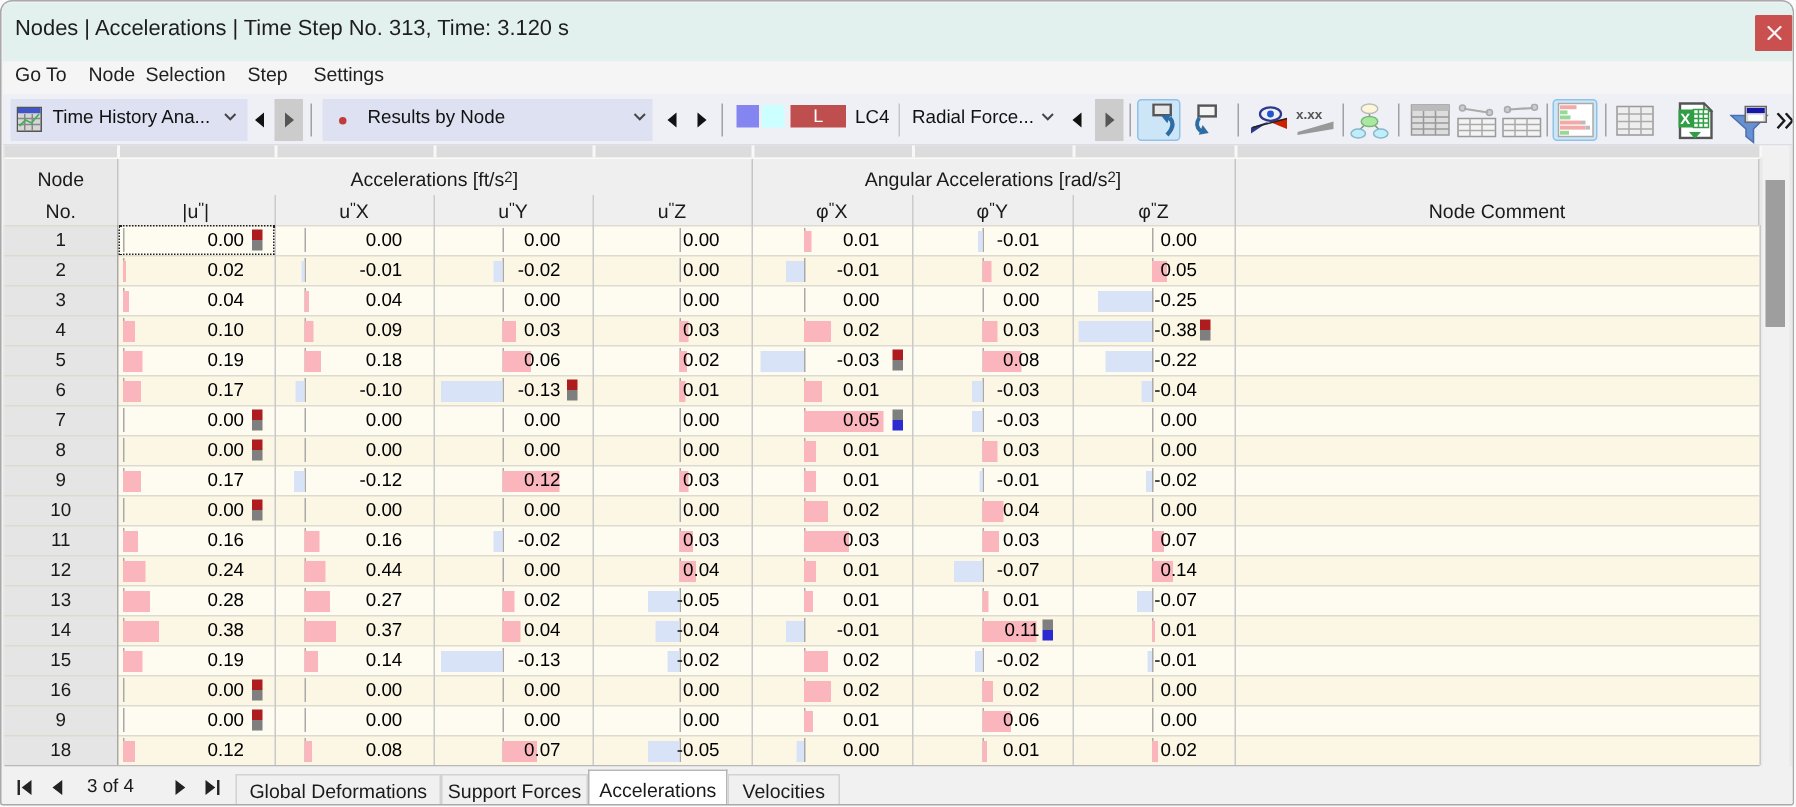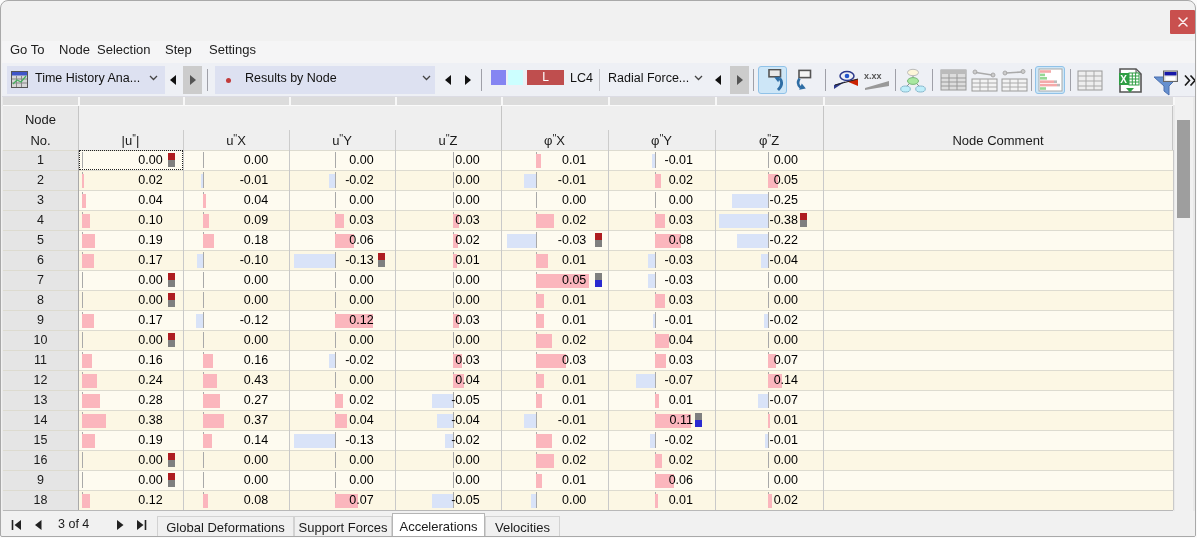--- a/index.html
+++ b/index.html
@@ -38,20 +38,23 @@
 .mk { position:absolute; width:7px; height:6.5px; }
 #selcell { position:absolute; left:78px; top:149px; width:104px; height:20px; border:1px dotted #222; }
 #scroll { position:absolute; left:1174px; top:96px; width:18px; height:414px; background:#f1f1f1; }
 #thumb { position:absolute; left:2px; top:23px; width:13px; height:98px; background:#9e9e9e; }
 #bottom { position:absolute; left:1px; top:510px; width:1195px; height:27px; background:#f1f1f1; font-size:13px; color:#1a1a1a; }
 .tab { position:absolute; top:5px; height:34px; background:#f0f0f0; border:1px solid #d2d2d2; border-bottom:none; text-align:center; line-height:21px; }
 .tab.active { top:2px; height:25px; background:#fff; border:1px solid #b5b5b5; border-bottom:none; line-height:26px; }
 .navg { position:absolute; top:6px; font-size:12px; color:#222; }
 </style></head><body>
 <div id="win">
+ <div id="title">
+      <span class="t">Nodes | Accelerations | Time Step No. 313, Time: 3.120 s</span>
+    </div>
  <div id="close">
       <svg width="10" height="10" viewBox="0 0 10 10">
         <path d="M1 1 L9 9 M9 1 L1 9" stroke="#fdf3f3" stroke-width="1.5" stroke-linecap="round"></path>
       </svg>
     </div>
  <div id="menu">
   <span style="left:8px">Go To</span>
       <span style="left:57px">Node</span>
       <span style="left:95px">Selection</span>
       <span style="left:163px">Step</span>
@@ -243,20 +246,22 @@
       <div style="position:absolute;left:606px;top:0;width:2px;height:8px;background:#f8f8f8"></div>
       <div style="position:absolute;left:713px;top:0;width:2px;height:8px;background:#f8f8f8"></div>
       <div style="position:absolute;left:821px;top:0;width:2px;height:8px;background:#f8f8f8"></div>
       <div style="position:absolute;left:1171px;top:0;width:2px;height:8px;background:#f8f8f8"></div>
   <div style="position:absolute;left:1px;top:8px;width:1170px;height:1px;background:#fafafa"></div>
  </div>
  <div id="hdr">
   <div style="position:absolute;left:1px;top:0;width:75px;height:44px;background:#e9e9e9"></div>
   <div class="hl" style="left:1px;top:6px;width:75px">Node</div>
   <div class="hl" style="left:1px;top:27px;width:75px">No.</div>
+  <div class="hl" style="left:76px;top:6px;width:423px">Accelerations [ft/s<span style="font-size:10px;vertical-align:3px">2</span>]</div>
+  <div class="hl" style="left:499px;top:6px;width:322px">Angular Accelerations [rad/s<span style="font-size:10px;vertical-align:3px">2</span>]</div>
   <div class="hl" style="left:76px;top:27px;width:105px">|u<span style="font-size:10px;vertical-align:3px">''</span>|</div>
   <div class="hl" style="left:181px;top:27px;width:106px">u<span style="font-size:10px;vertical-align:3px">''</span>X</div>
   <div class="hl" style="left:287px;top:27px;width:106px">u<span style="font-size:10px;vertical-align:3px">''</span>Y</div>
   <div class="hl" style="left:393px;top:27px;width:106px">u<span style="font-size:10px;vertical-align:3px">''</span>Z</div>
   <div class="hl" style="left:499px;top:27px;width:107px">φ<span style="font-size:10px;vertical-align:3px">''</span>X</div>
   <div class="hl" style="left:606px;top:27px;width:107px">φ<span style="font-size:10px;vertical-align:3px">''</span>Y</div>
   <div class="hl" style="left:713px;top:27px;width:108px">φ<span style="font-size:10px;vertical-align:3px">''</span>Z</div>
   <div class="hl" style="left:821px;top:27px;width:350px">Node Comment</div>
   <div style="position:absolute;left:76px;top:0;width:1px;height:44px;background:#c5c5c5"></div>
       <div style="position:absolute;left:499px;top:0;width:1px;height:44px;background:#c5c5c5"></div>
@@ -435,21 +440,21 @@
       <div class="ax" style="left:201.5px;top:311px"></div>
       <div class="bar n" style="left:194.5px;top:312.5px;width:7.0px"></div>
       <div class="num" style="left:182px;top:309px;width:85.2px">-0.12</div>
       <div class="ax" style="left:201.5px;top:331px"></div>
       <div class="num" style="left:182px;top:329px;width:85.2px">0.00</div>
       <div class="ax" style="left:201.5px;top:351px"></div>
       <div class="bar p" style="left:201.5px;top:352.5px;width:10.0px"></div>
       <div class="num" style="left:182px;top:349px;width:85.2px">0.16</div>
       <div class="ax" style="left:201.5px;top:371px"></div>
       <div class="bar p" style="left:201.5px;top:372.5px;width:14.0px"></div>
-      <div class="num" style="left:182px;top:369px;width:85.2px">0.43</div>
+      <div class="num" style="left:182px;top:369px;width:85.2px">0.44</div>
       <div class="ax" style="left:201.5px;top:391px"></div>
       <div class="bar p" style="left:201.5px;top:392.5px;width:17.0px"></div>
       <div class="num" style="left:182px;top:389px;width:85.2px">0.27</div>
       <div class="ax" style="left:201.5px;top:411px"></div>
       <div class="bar p" style="left:201.5px;top:412.5px;width:21.0px"></div>
       <div class="num" style="left:182px;top:409px;width:85.2px">0.37</div>
       <div class="ax" style="left:201.5px;top:431px"></div>
       <div class="bar p" style="left:201.5px;top:432.5px;width:9.0px"></div>
       <div class="num" style="left:182px;top:429px;width:85.2px">0.14</div>
       <div class="ax" style="left:201.5px;top:451px"></div>

